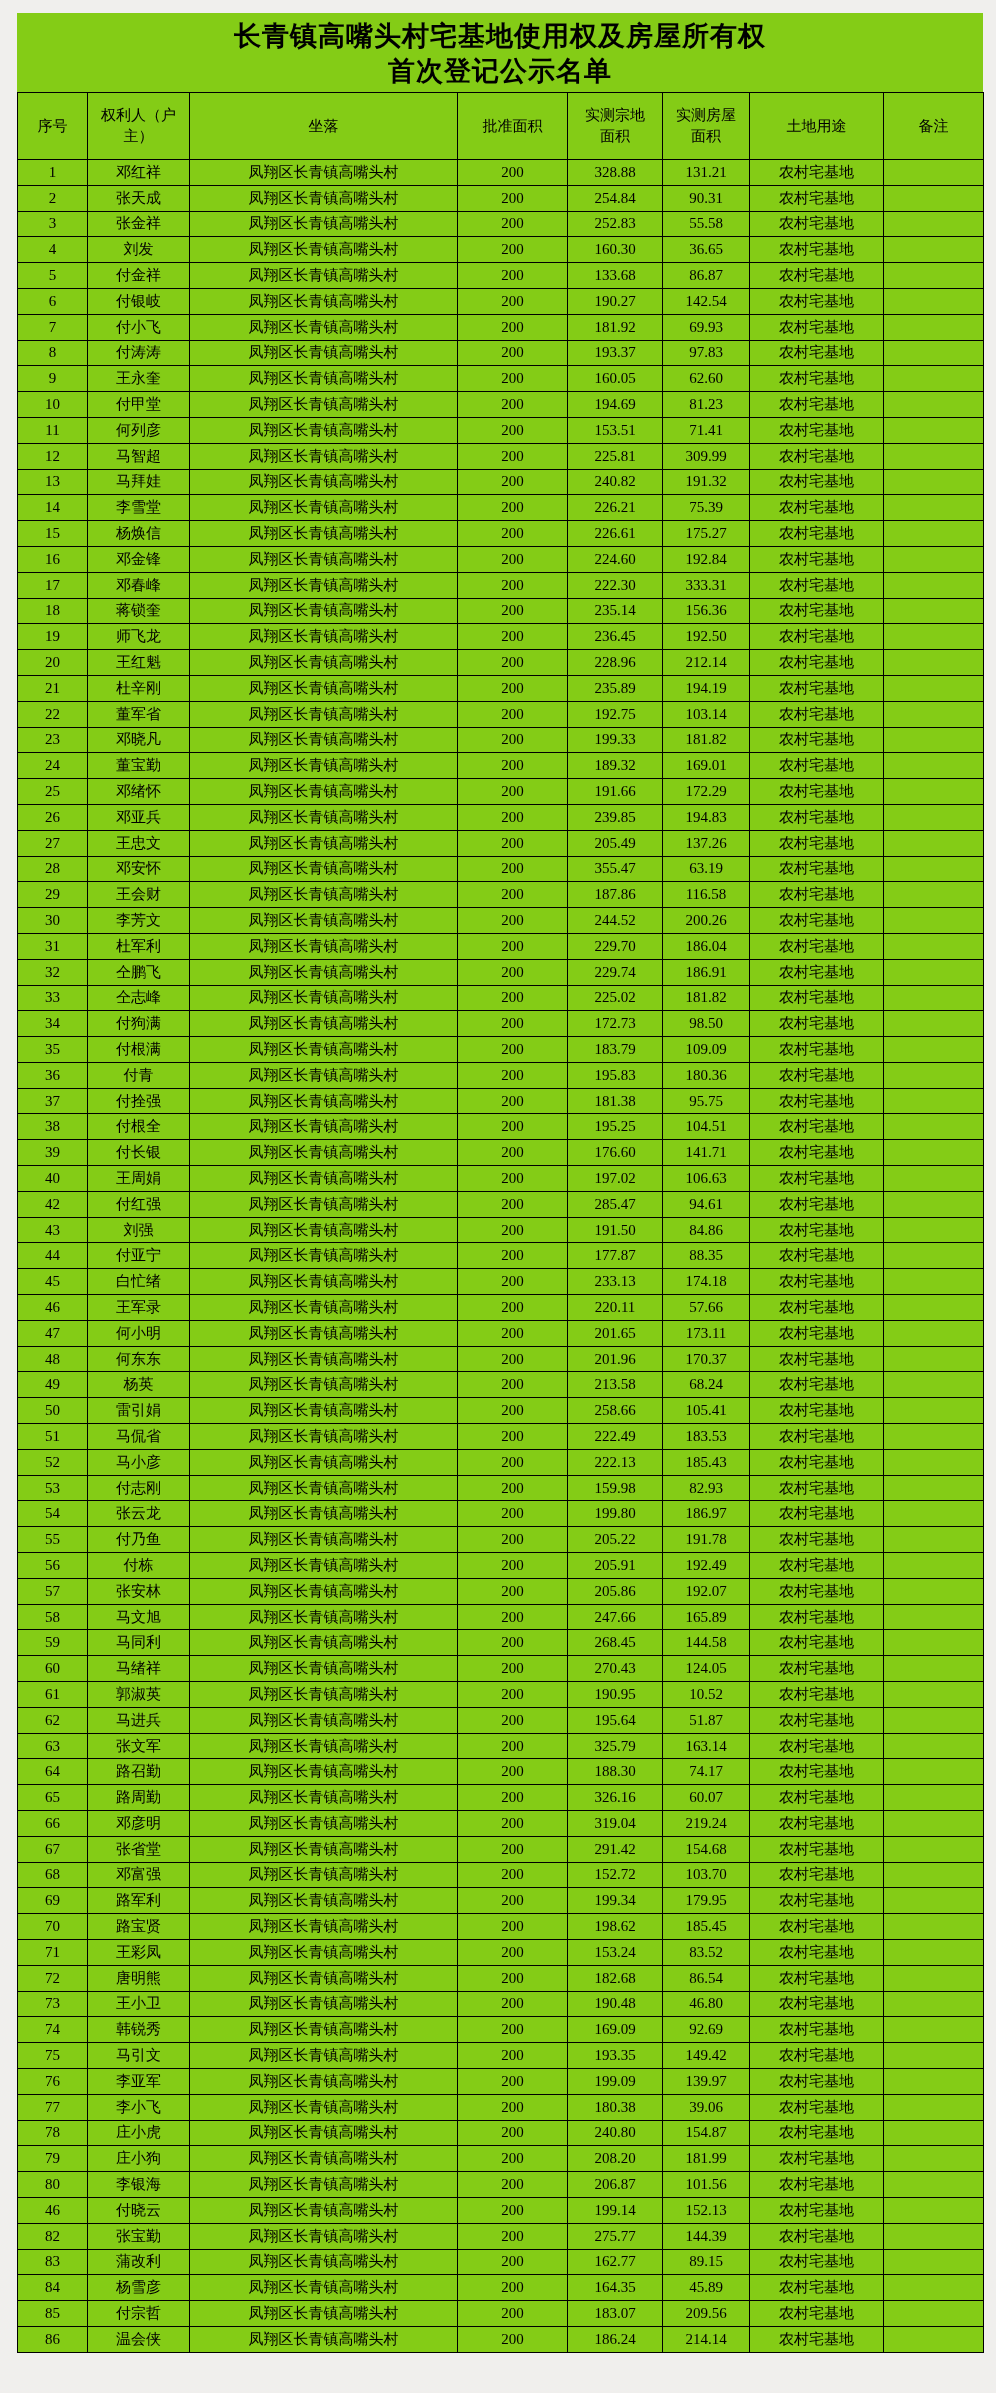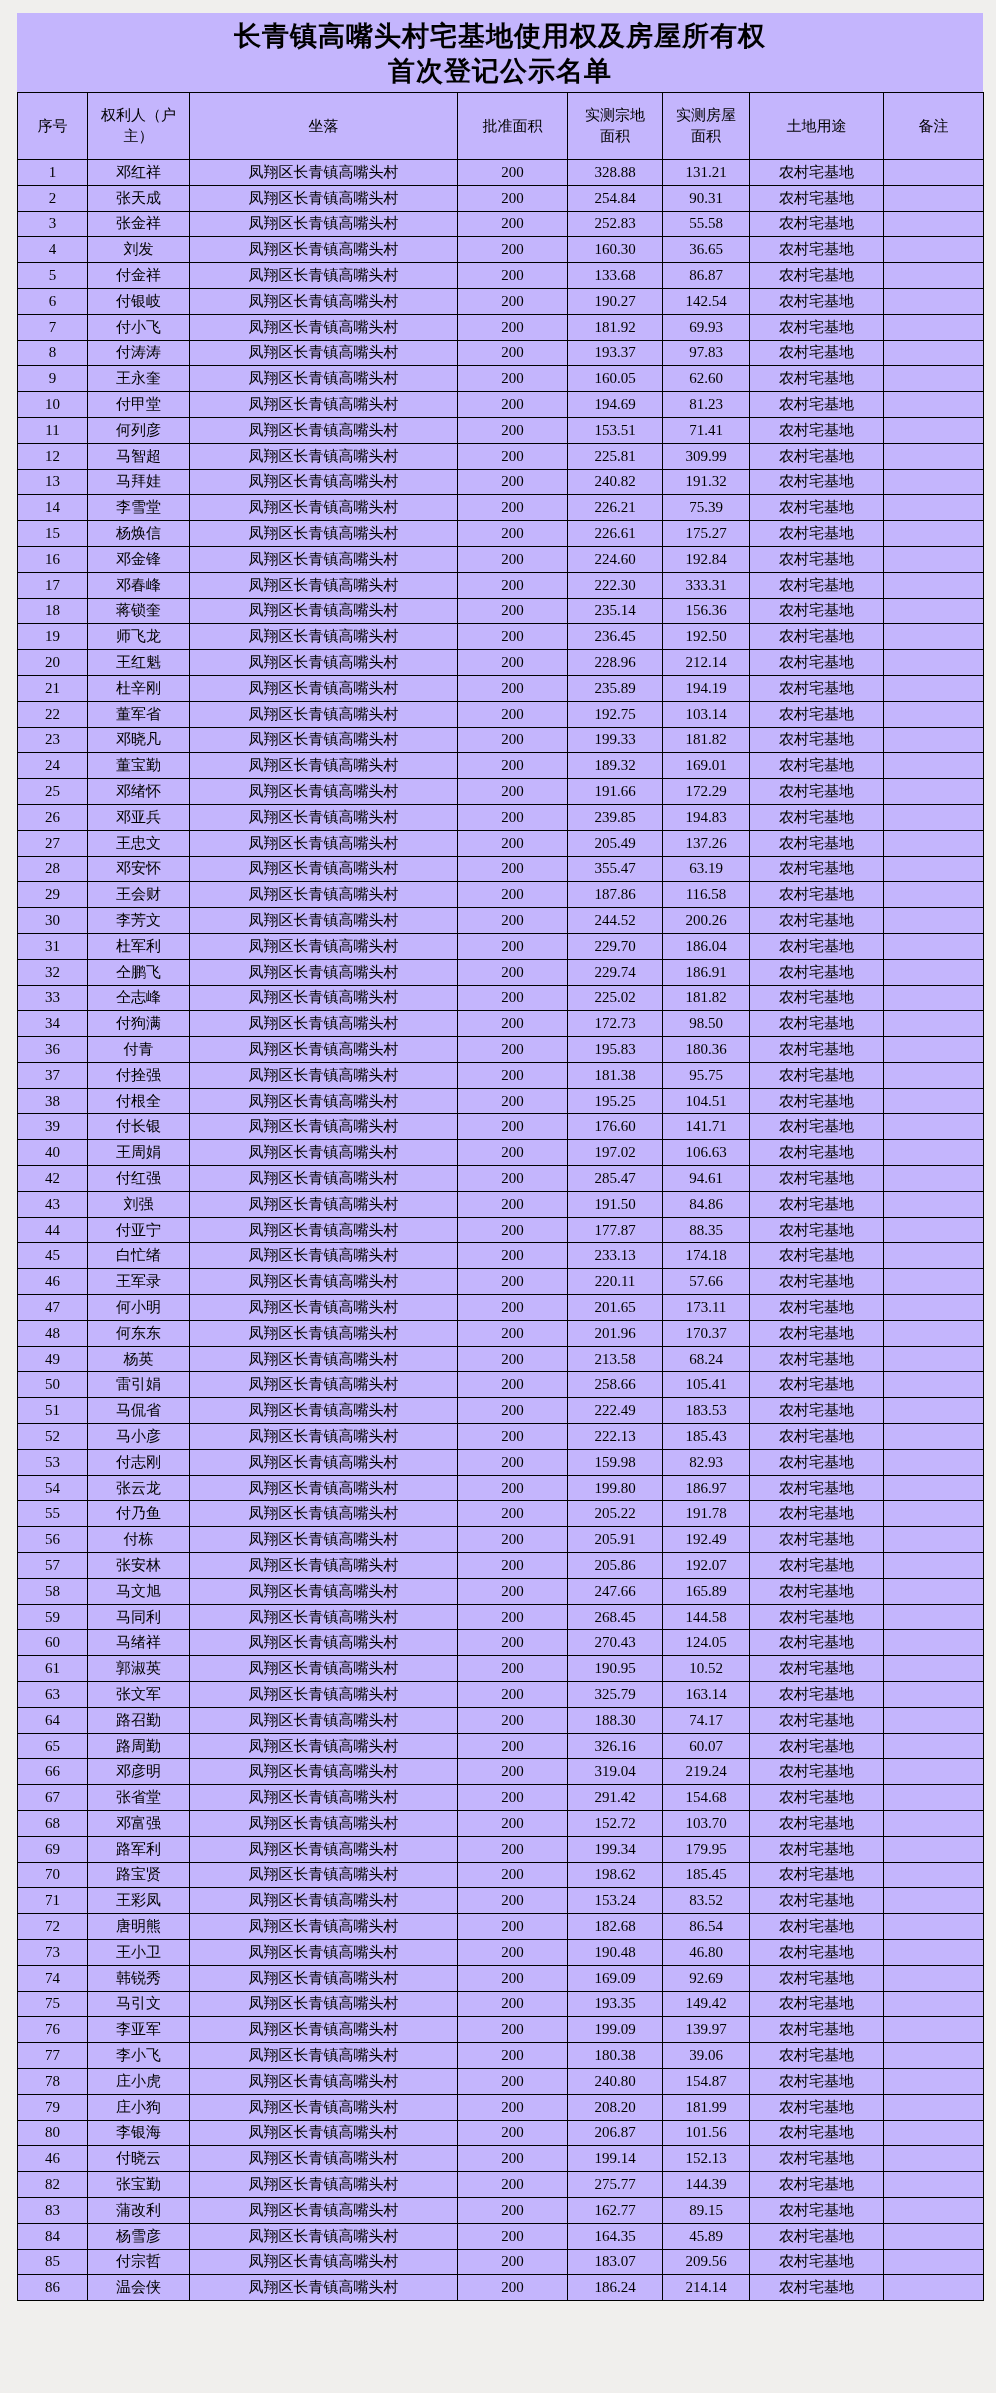--- a/index.html
+++ b/index.html
@@ -8,21 +8,21 @@
     background: #f0efed;
     font-family: "Liberation Serif", serif;
     color: #000;
     position: relative;
     overflow: hidden;
   }
   .sheet {
     position: absolute;
     left: 17px; top: 13px;
     width: 966px;
-    background: #c4b5fd;
+    background: #84cc16;
   }
   .title {
     font-family: "Liberation Sans", sans-serif;
     font-weight: bold;
     font-size: 27px;
     line-height: 35px;
     text-align: center;
     padding: 6px 0 3px 0;
     letter-spacing: 1px;
   }
@@ -424,20 +424,30 @@
             <td>34</td>
             <td>付狗满</td>
             <td>凤翔区长青镇高嘴头村</td>
             <td>200</td>
             <td>172.73</td>
             <td>98.50</td>
             <td>农村宅基地</td>
             <td></td>
           </tr>
           <tr>
+            <td>35</td>
+            <td>付根满</td>
+            <td>凤翔区长青镇高嘴头村</td>
+            <td>200</td>
+            <td>183.79</td>
+            <td>109.09</td>
+            <td>农村宅基地</td>
+            <td></td>
+          </tr>
+          <tr>
             <td>36</td>
             <td>付青</td>
             <td>凤翔区长青镇高嘴头村</td>
             <td>200</td>
             <td>195.83</td>
             <td>180.36</td>
             <td>农村宅基地</td>
             <td></td>
           </tr>
           <tr>
@@ -670,20 +680,30 @@
             <td>农村宅基地</td>
             <td></td>
           </tr>
           <tr>
             <td>61</td>
             <td>郭淑英</td>
             <td>凤翔区长青镇高嘴头村</td>
             <td>200</td>
             <td>190.95</td>
             <td>10.52</td>
+            <td>农村宅基地</td>
+            <td></td>
+          </tr>
+          <tr>
+            <td>62</td>
+            <td>马进兵</td>
+            <td>凤翔区长青镇高嘴头村</td>
+            <td>200</td>
+            <td>195.64</td>
+            <td>51.87</td>
             <td>农村宅基地</td>
             <td></td>
           </tr>
           <tr>
             <td>63</td>
             <td>张文军</td>
             <td>凤翔区长青镇高嘴头村</td>
             <td>200</td>
             <td>325.79</td>
             <td>163.14</td>

